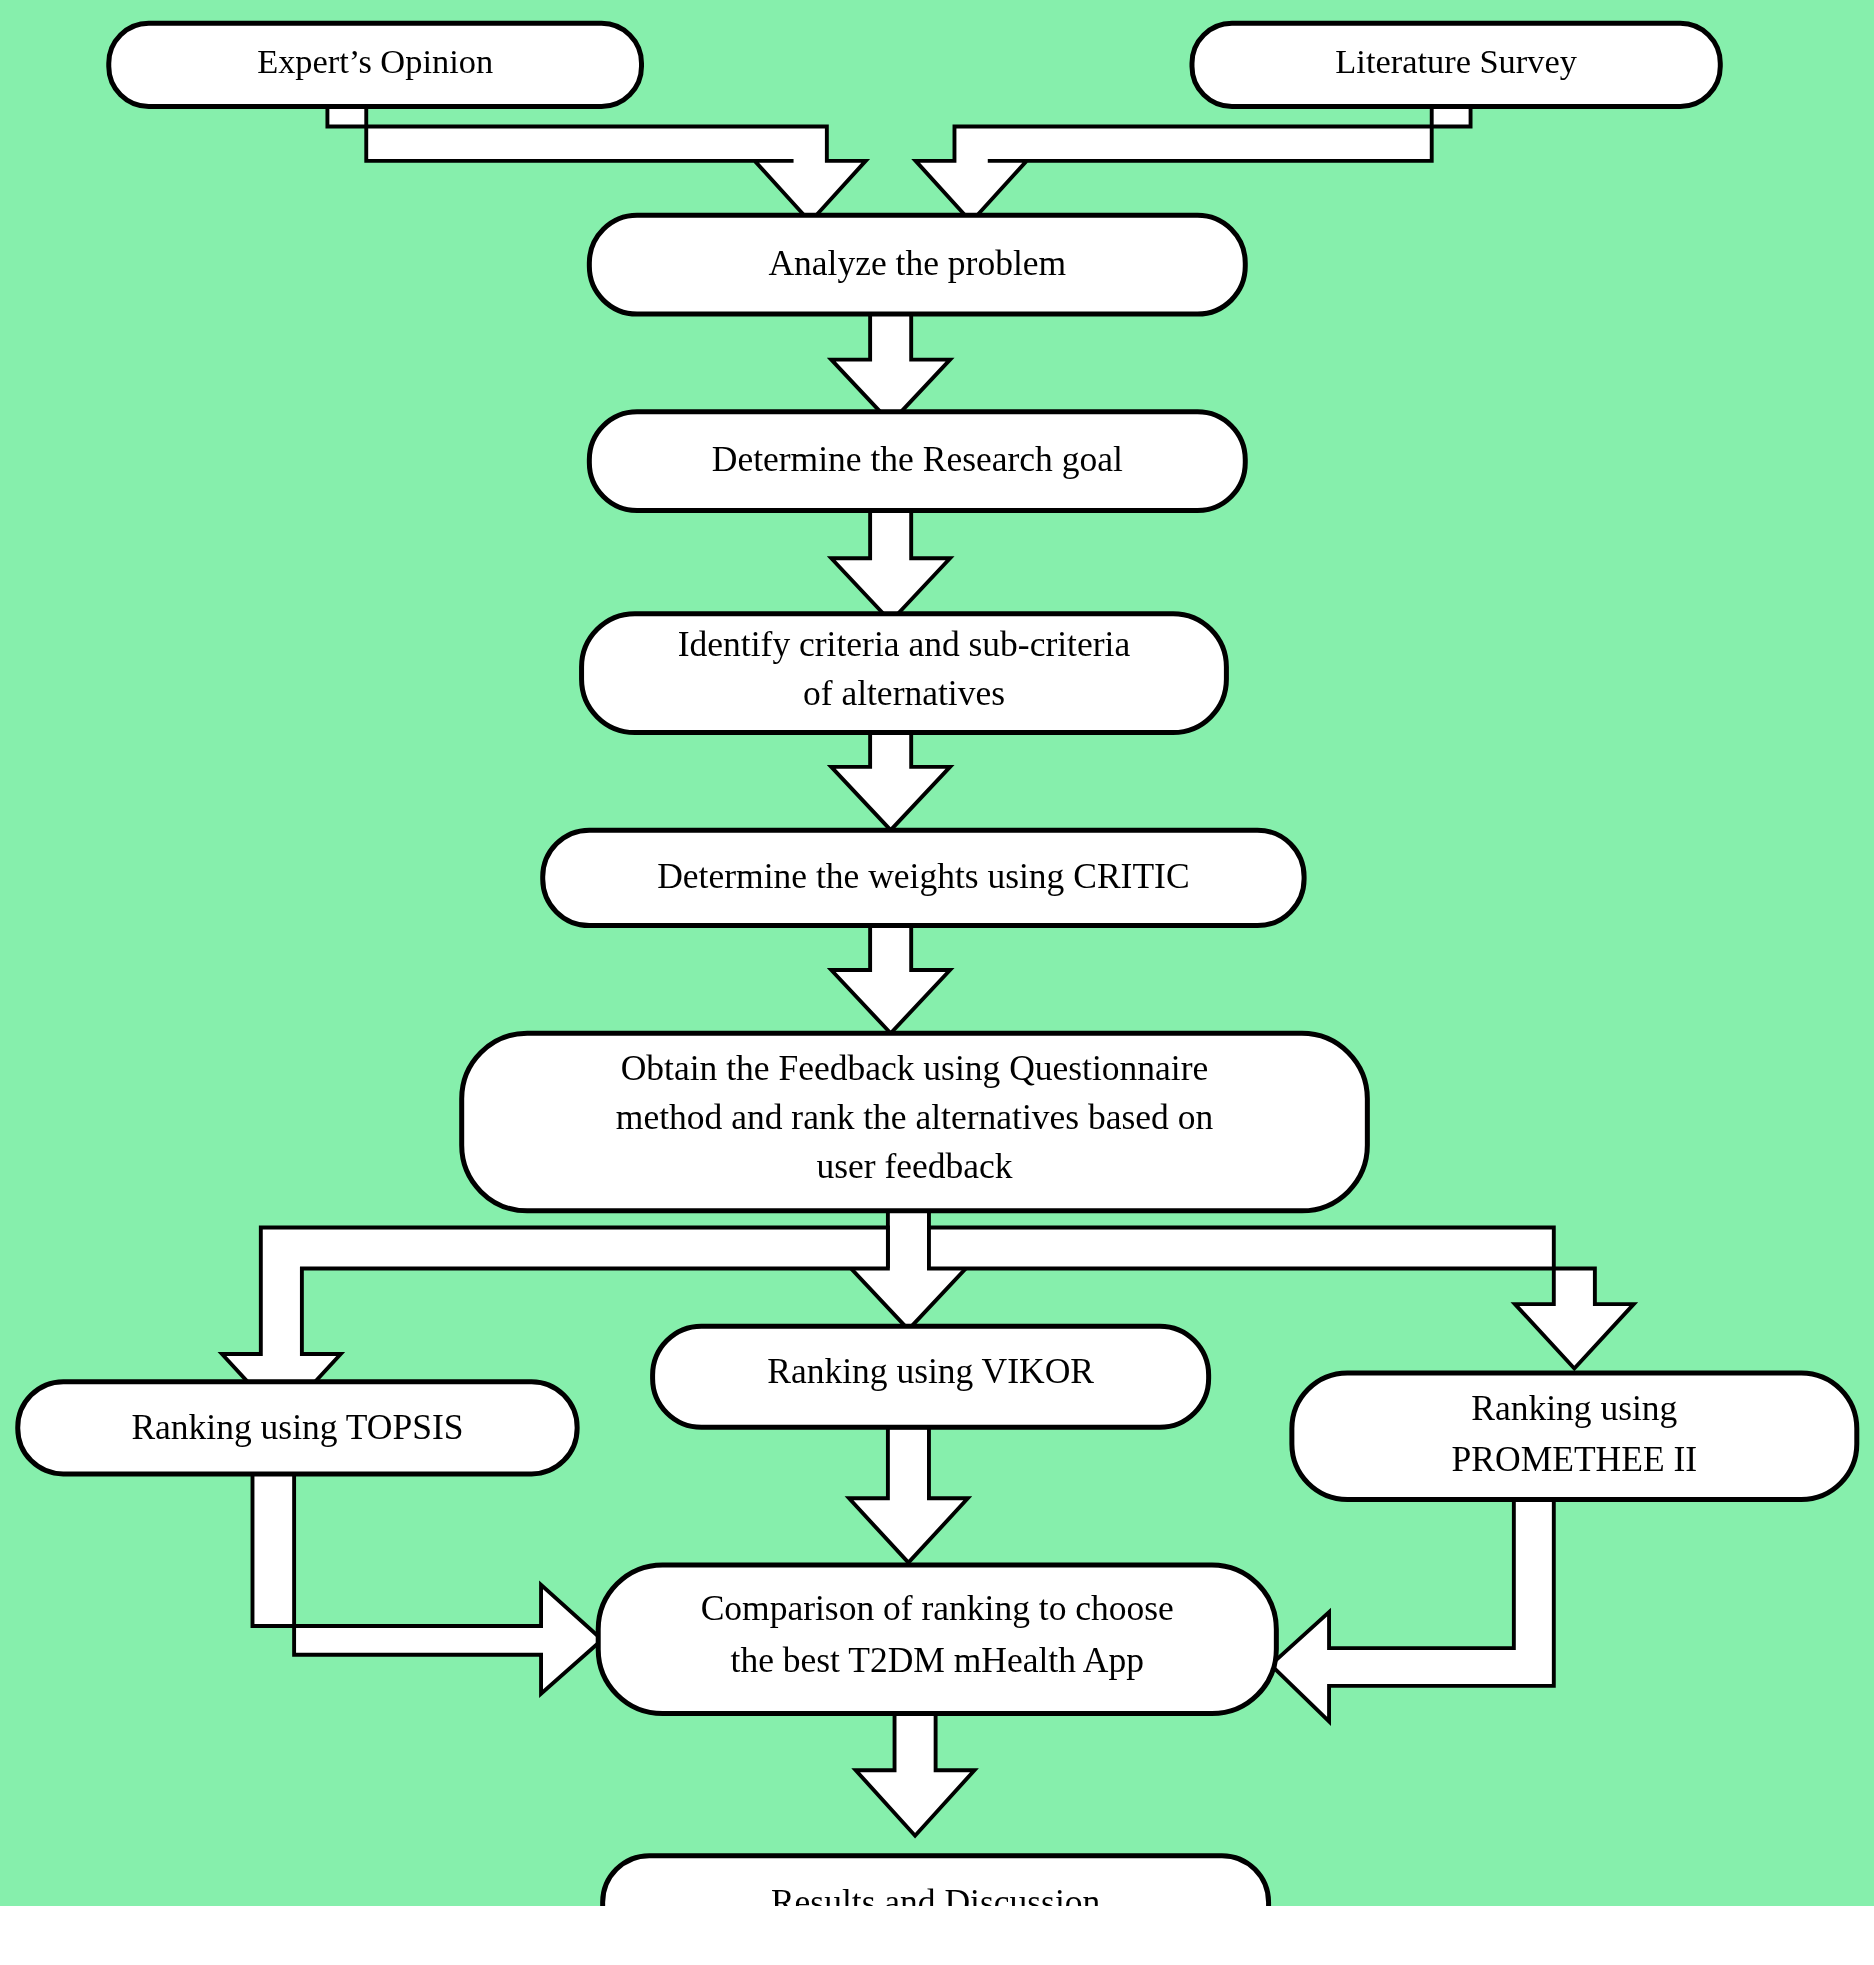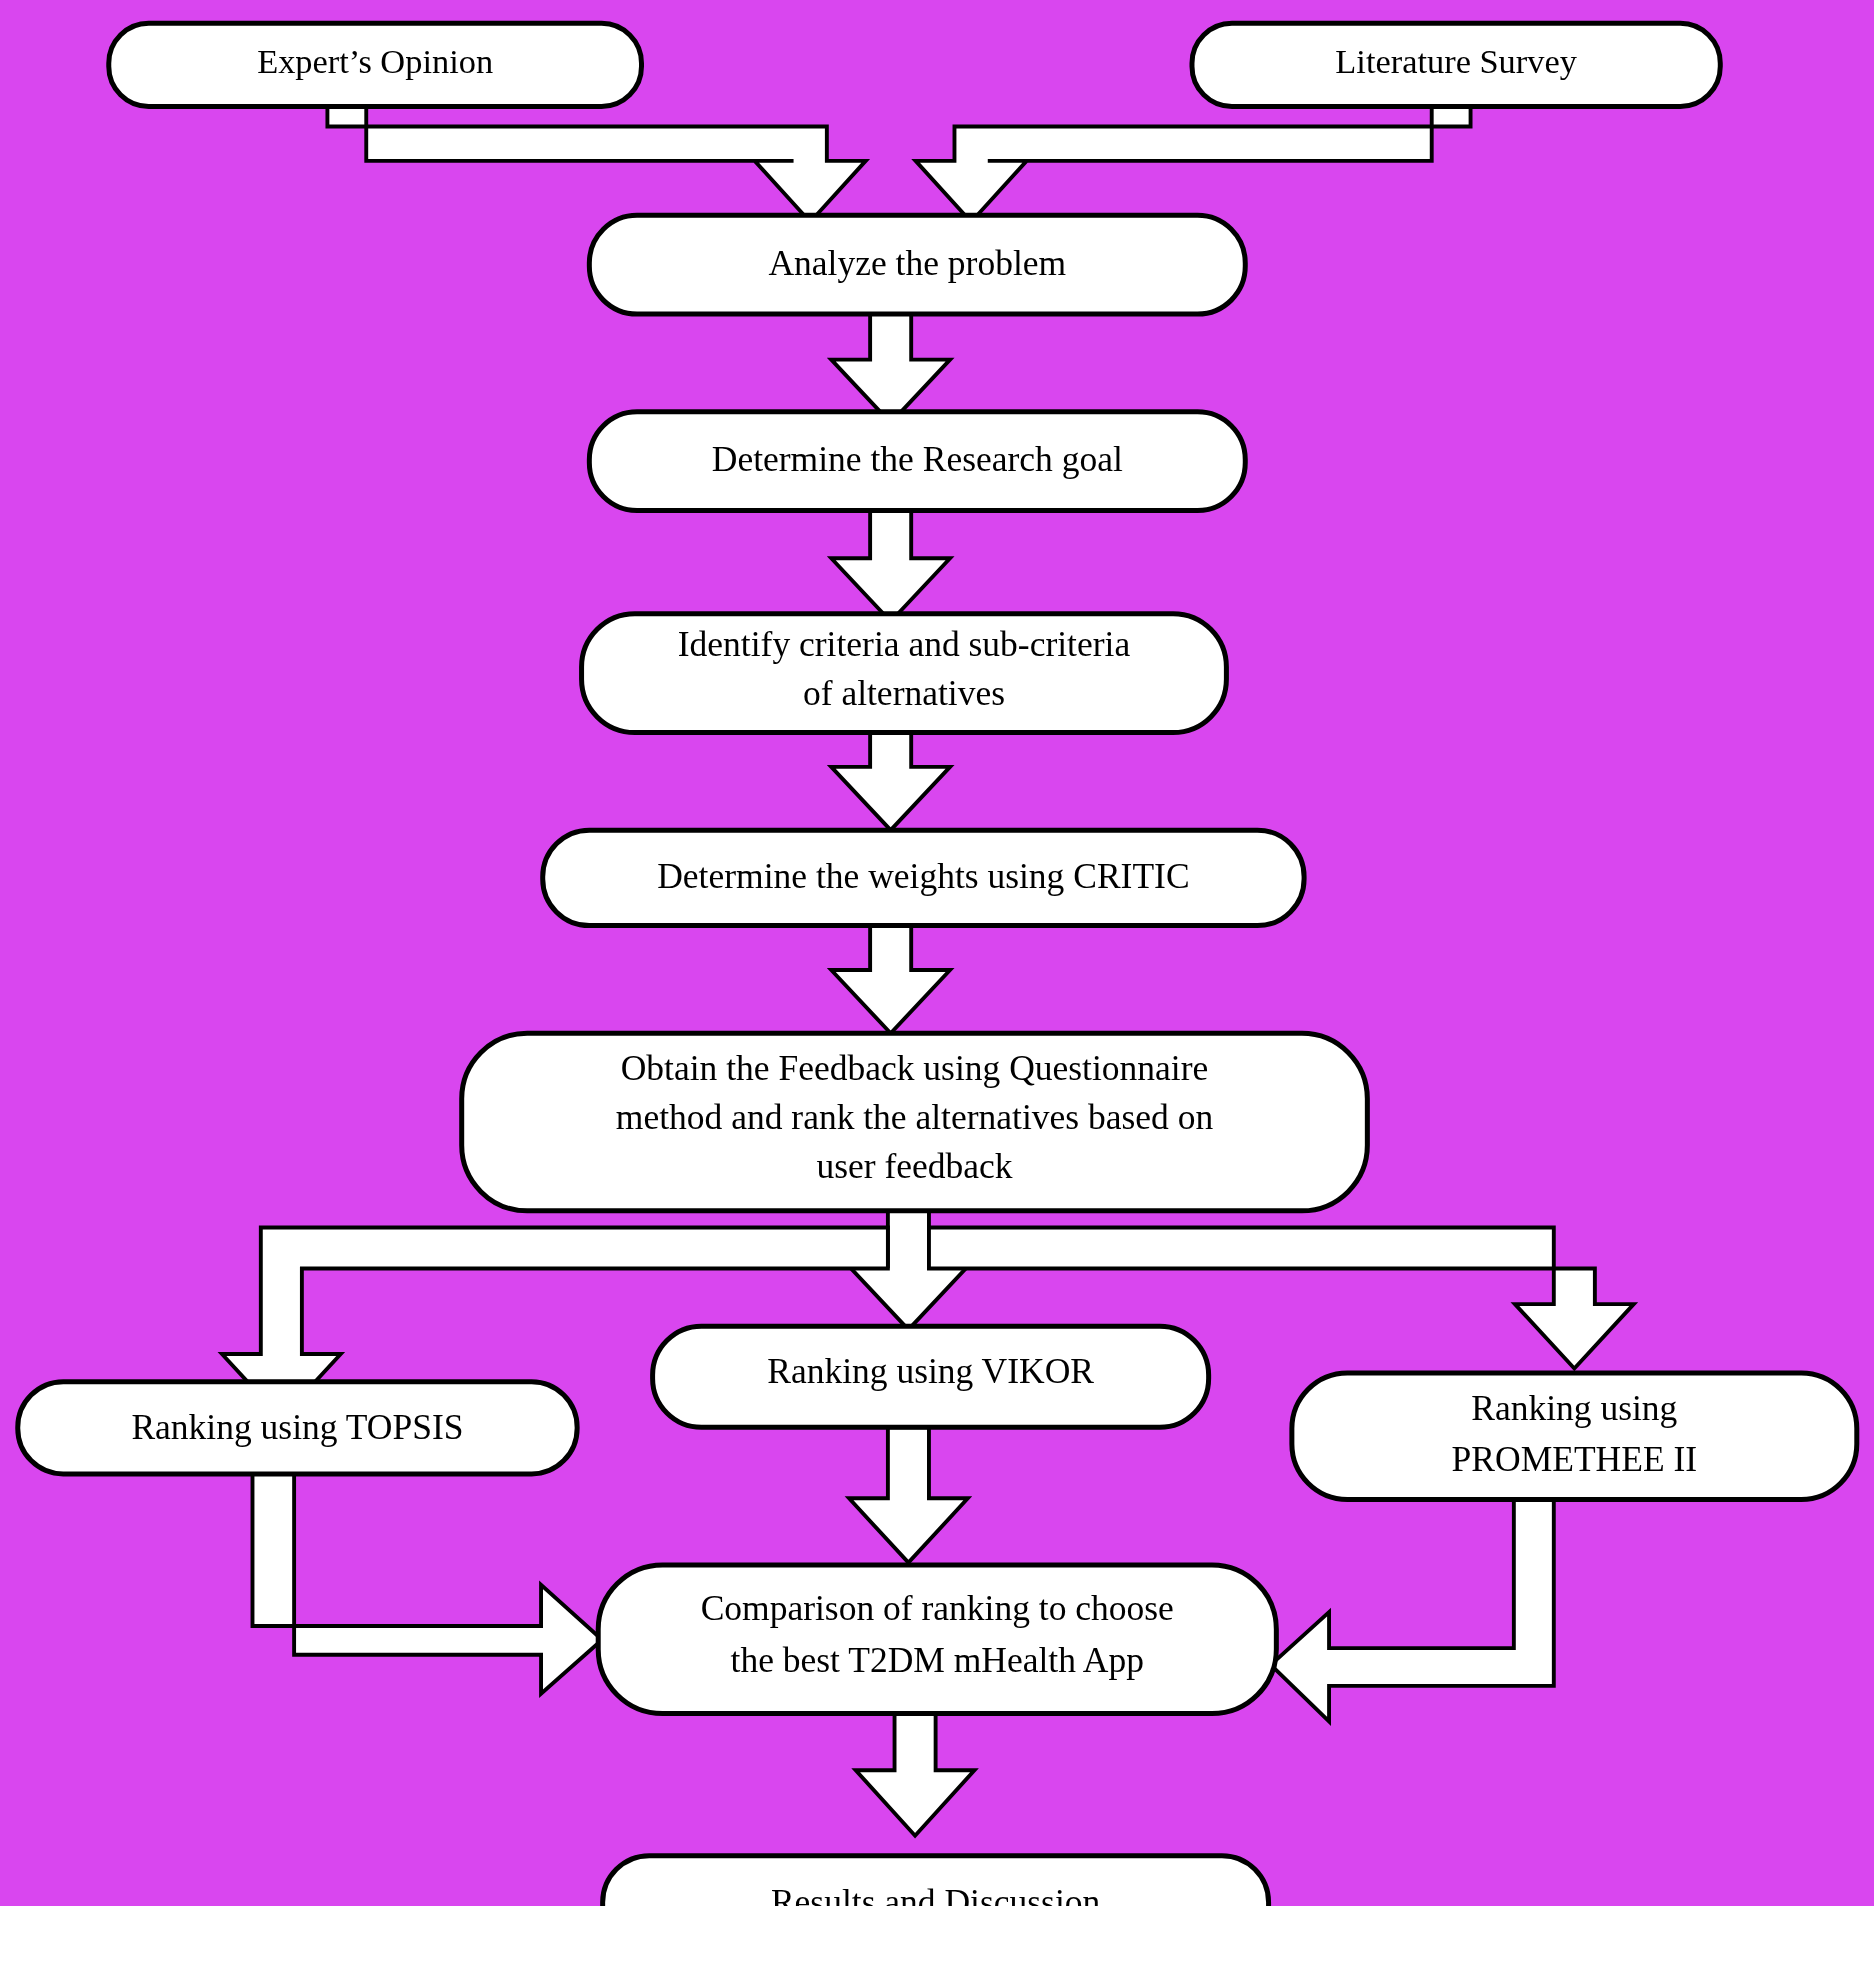--- a/index.html
+++ b/index.html
@@ -4,21 +4,21 @@
 <style>
   html, body {
     margin: 0;
     padding: 0;
     background: #ffffff;
   }
   #flowchart-root {
     position: relative;
     width: 1874px;
     height: 1906px;
-    background: #d946ef;
+    background: #86efac;
     font-family: "Liberation Serif", "DejaVu Serif", serif;
   }
   svg.chart-svg {
     display: block;
     width: 1874px;
     height: 1965px;
   }
   .node-shape {
     fill: #ffffff;
     stroke: #000000;

